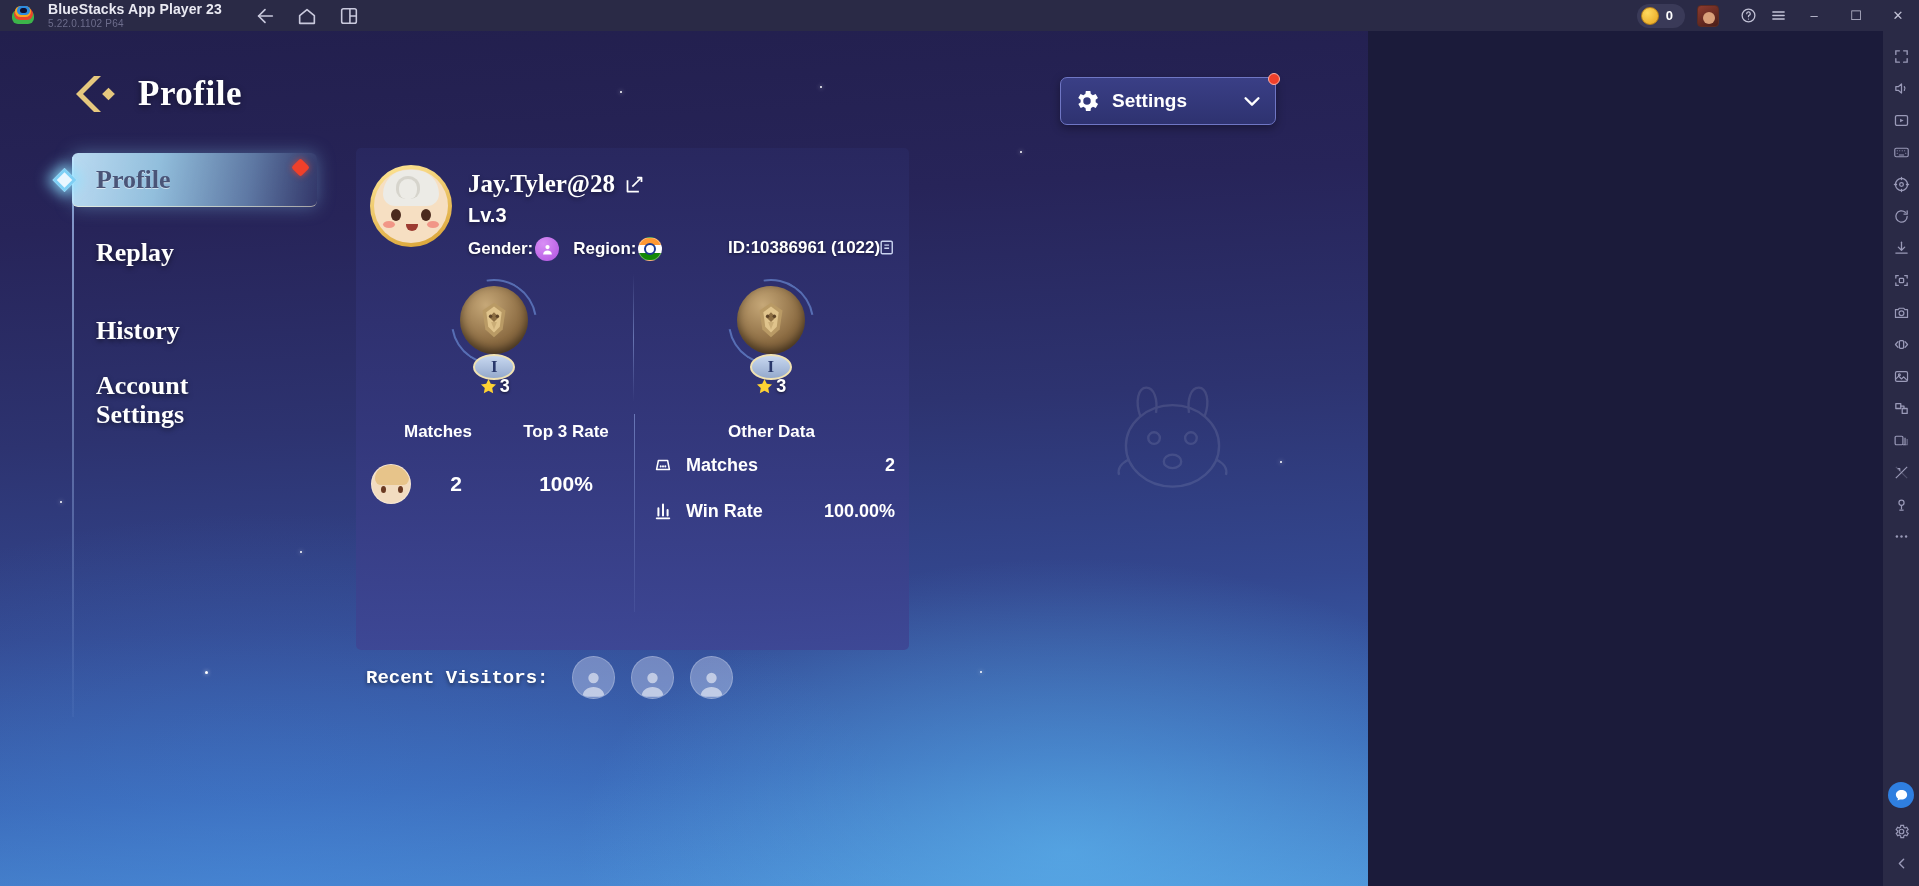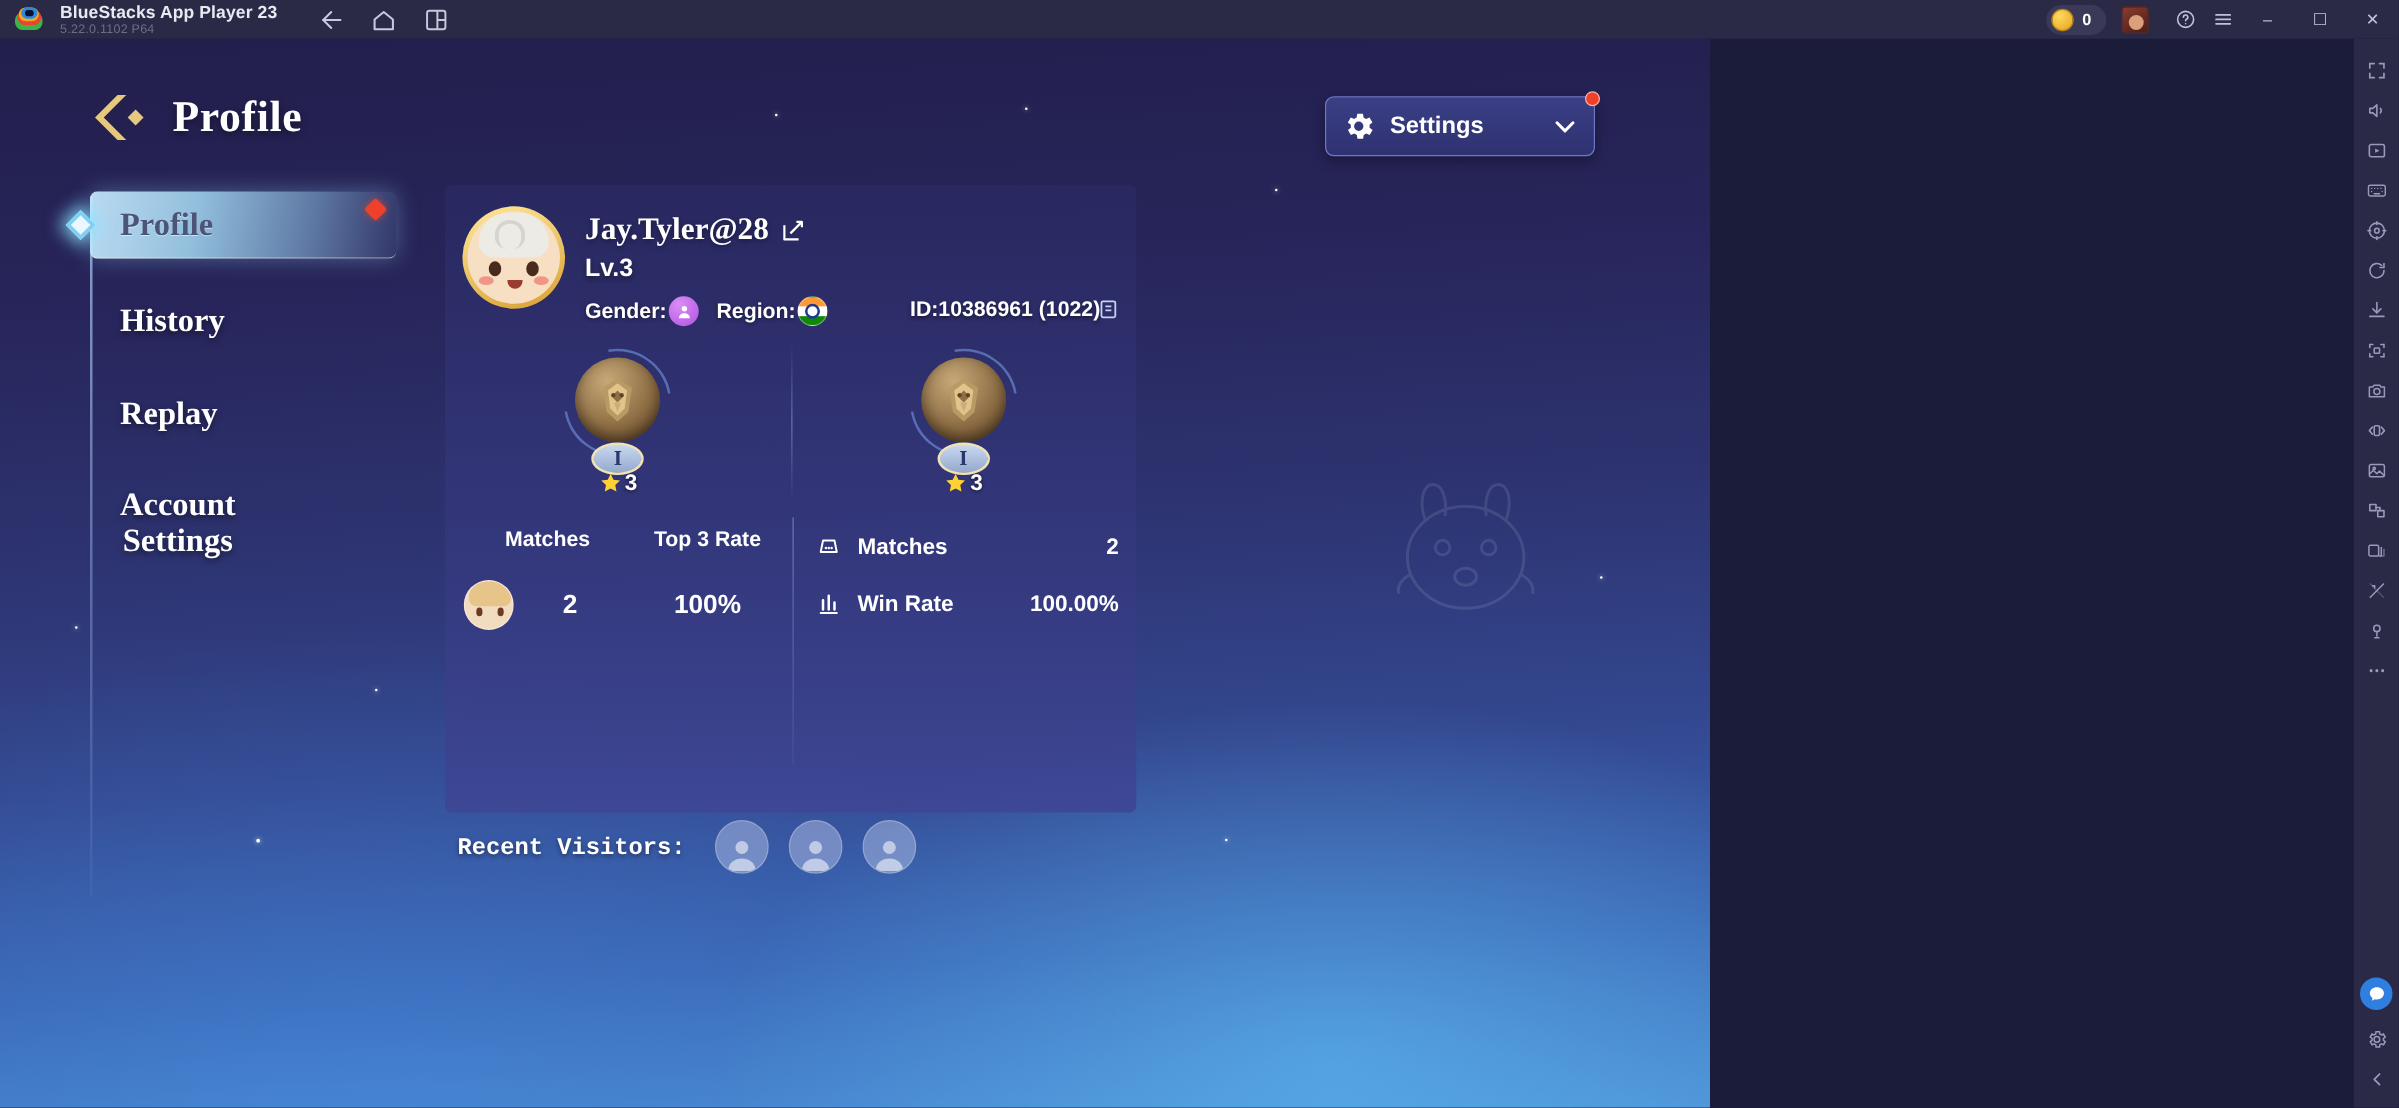--- a/index.html
+++ b/index.html
@@ -431,29 +431,29 @@
 
   <div class="side-menu">
     <div class="side-rail-line"></div>
 
     <div class="menu-item active" style="margin-top:4px;">
       <span class="diamond-marker"></span>
       <span class="mlabel">Profile</span>
       <span class="menu-badge"></span>
     </div>
 
+    <div class="menu-item" style="margin-top:18px;">
+      <span class="mlabel">Replay</span>
+    </div>
+
     <div class="menu-item" style="margin-top:22px;">
       <span class="mlabel">History</span>
     </div>
 
-    <div class="menu-item" style="margin-top:18px;">
-      <span class="mlabel">Replay</span>
-    </div>
-
-    <div class="menu-item" style="margin-top:30px;height:72px;align-items:flex-start;text-align:center;">
+    <div class="menu-item" style="margin-top:12px;height:72px;align-items:flex-start;">
       <span class="mlabel" style="white-space:pre-line;">Account
 Settings</span>
     </div>
   </div>
 
   <div class="card">
 
     <div class="card-top">
       <div class="avatar-ring">
         <div class="avatar-inner">
@@ -569,20 +569,21 @@
             <span class="hair"></span>
               <span class="e l"></span>
               <span class="e r"></span>
           </span>
           <span class="v-m">2</span>
           <span class="v-t">100%</span>
         </div>
       </div>
 
       <div class="stats-right">
+        <div class="sr-head">Other Data</div>
 
         <div class="sr-row">
           <span class="sr-ic">
             <svg viewBox="0 0 24 24" fill="none" stroke="currentColor" stroke-width="1.7" stroke-linejoin="round">
                 <path d="M5 17 L7 7h10l2 10z"></path>
                 <circle cx="9.5" cy="13.5" r="1.1" fill="currentColor" stroke="none"></circle>
                 <circle cx="12" cy="13.5" r="1.1" fill="currentColor" stroke="none"></circle>
                 <circle cx="14.5" cy="13.5" r="1.1" fill="currentColor" stroke="none"></circle>
               </svg>
           </span>

